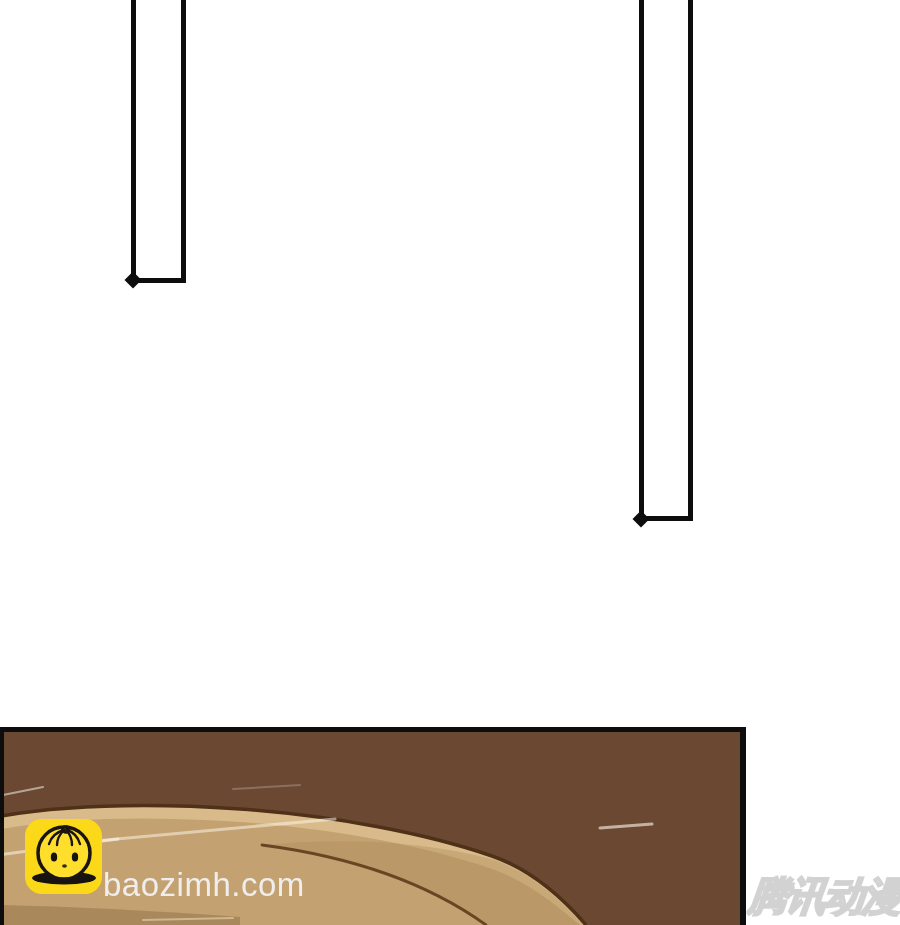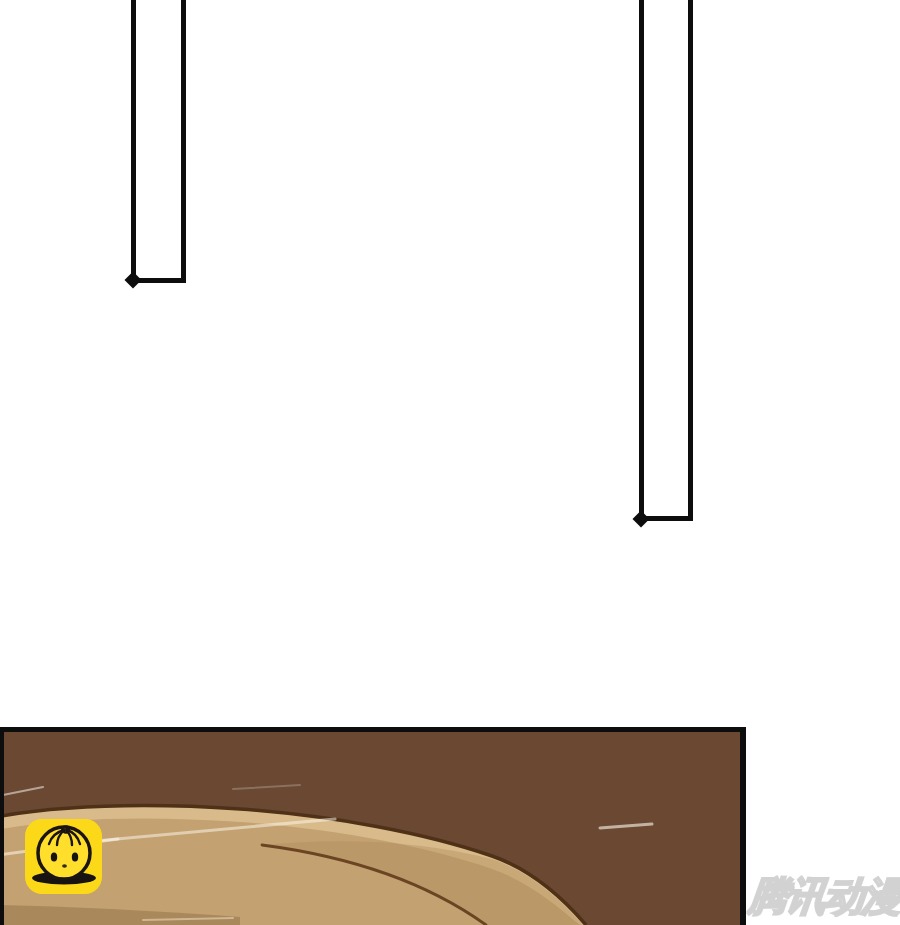--- a/index.html
+++ b/index.html
@@ -104,16 +104,17 @@
       <path d="M39 11 C 32 13 26 18 24 25" fill="none" stroke="#1a1512" stroke-width="2.4" stroke-linecap="round"></path>
       <path d="M39 11 C 35 15 32 20 32 26" fill="none" stroke="#1a1512" stroke-width="2.4" stroke-linecap="round"></path>
       <path d="M41 11 C 45 15 47 20 47 26" fill="none" stroke="#1a1512" stroke-width="2.4" stroke-linecap="round"></path>
       <path d="M42 11 C 48 13 53 18 55 25" fill="none" stroke="#1a1512" stroke-width="2.4" stroke-linecap="round"></path>
 
       <ellipse cx="29" cy="38" rx="3.2" ry="4.6" fill="#171310"></ellipse>
       <ellipse cx="50" cy="38" rx="3.2" ry="4.6" fill="#171310"></ellipse>
       <ellipse cx="39.5" cy="47" rx="2.4" ry="1.8" fill="#1a1512" opacity="0.9"></ellipse>
     </svg>
   </div>
+  <div class="bz-url">baozimh.com</div>
 
   <div class="tx-wm">腾讯动漫</div>
 
 </div>
 
 </body></html>

